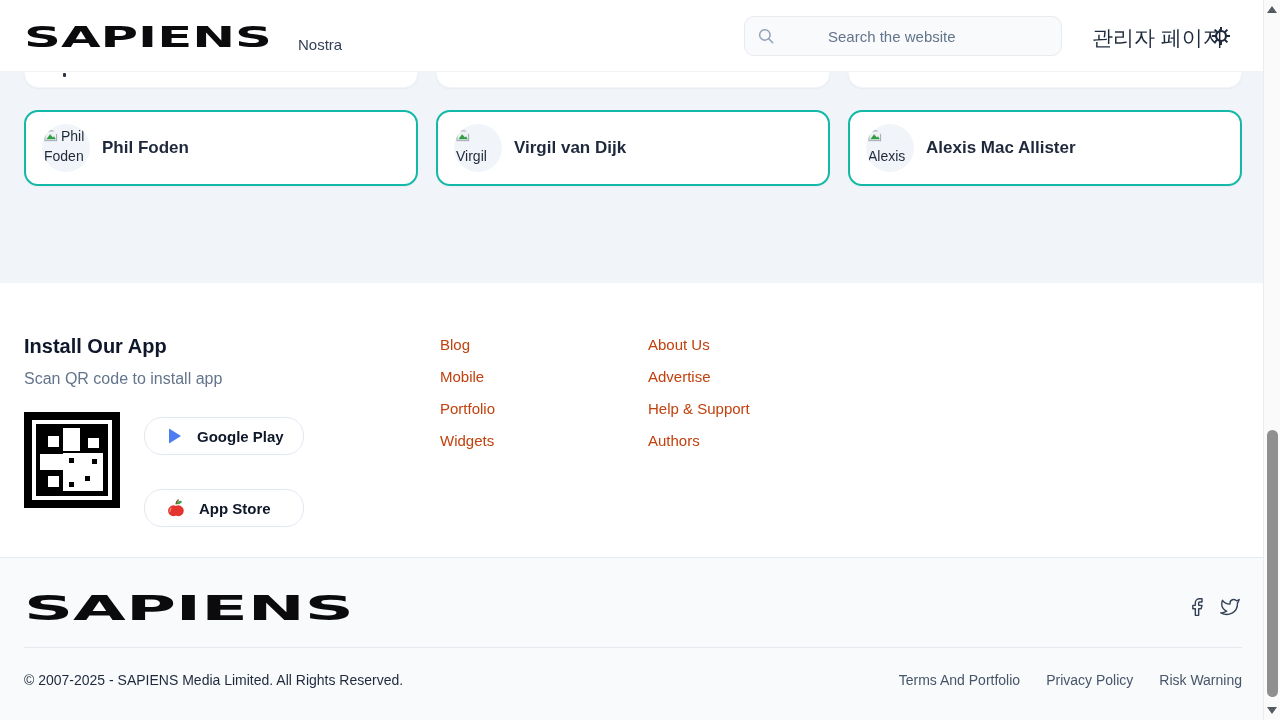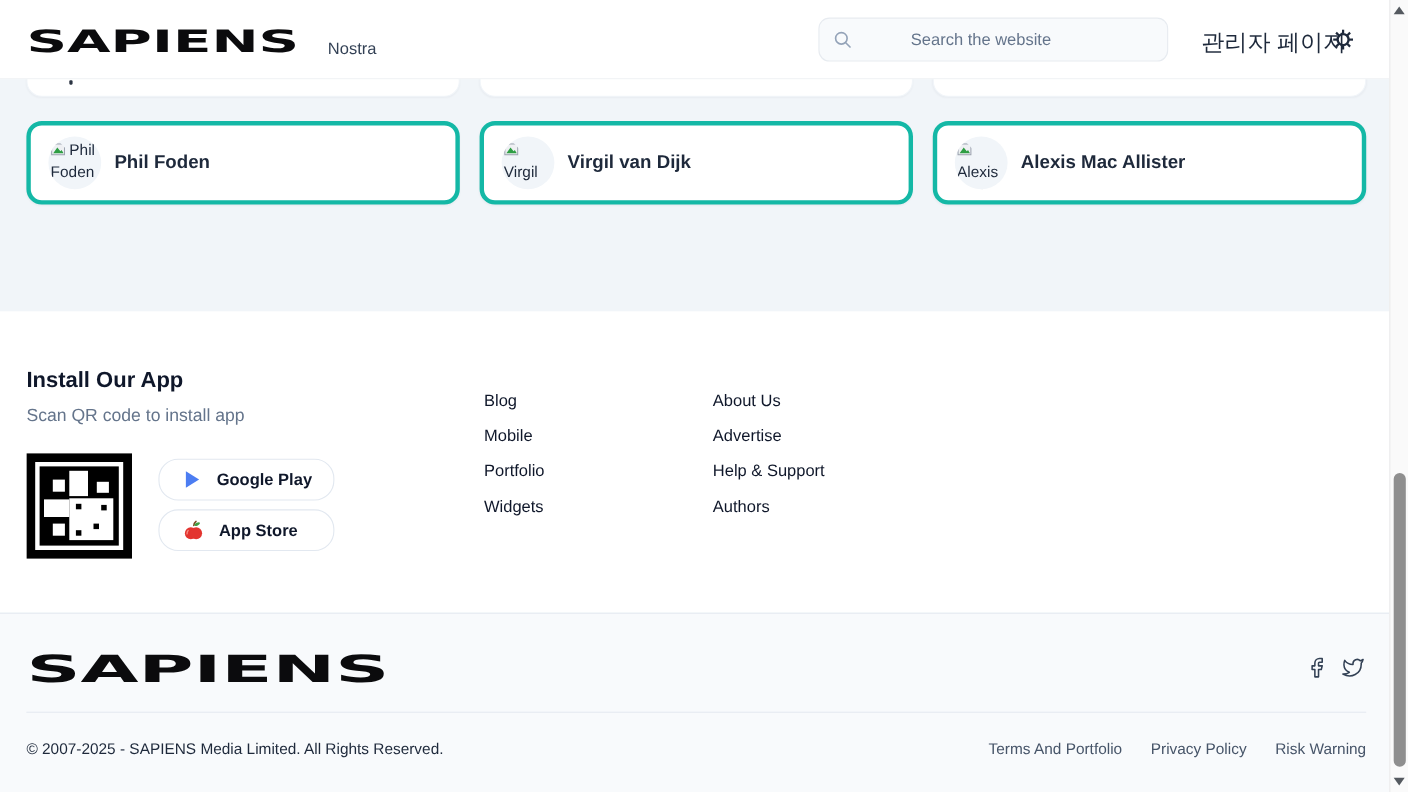--- a/index.html
+++ b/index.html
@@ -37,21 +37,21 @@
   .partial-card {
     position:absolute; top:52px; height:36px; width:394px;
     background:#ffffff; border-radius:14px;
     border:1px solid #f1f5f9; box-shadow:0 1px 2px rgba(15,23,42,.04);
     z-index:5;
   }
   .speck { position:absolute; left:38px; top:20px; width:3px; height:4px; background:#2b3442; border-radius:1px; }
   .player-card {
     position:absolute; top:110px; height:76px; width:394px;
     background:#ffffff; border-radius:14px;
-    border:4px solid #14b8a6; box-shadow:0 1px 2px rgba(15,23,42,.04);
+    border:2px solid #14b8a6; box-shadow:0 1px 2px rgba(15,23,42,.04);
     display:flex; align-items:center; cursor:pointer;
   }
   .avatar {
     flex:0 0 auto; width:48px; height:48px; margin-left:16px;
     border-radius:50%; background:#f1f5f9; overflow:hidden;
     font-size:14px; line-height:1.4; color:#1e293b;
     padding:3px 0 0 2px; word-break:break-word;
   }
   .avatar svg { vertical-align:-2px; margin-right:2px; }
   .player-name { margin-left:12px; font-size:17px; font-weight:600; color:#1e293b; }
@@ -62,22 +62,22 @@
   .install-sub   { position:absolute; left:24px; top:370px; font-size:16px; color:#64748b; }
   .qr { position:absolute; left:24px; top:412px; }
   .store-btn {
     position:absolute; left:144px; width:160px; height:38px;
     background:#ffffff; border:1px solid #e2e8f0; border-radius:18px;
     display:flex; align-items:center; padding-left:22px; gap:14px;
     font-size:15px; font-weight:600; color:#0f172a; cursor:pointer;
     font-family:"Liberation Sans", sans-serif;
   }
   .store-btn.gp { top:417px; }
-  .store-btn.as { top:463px; }
-  .foot-link { position:absolute; font-size:15px; color:#0f172a; text-decoration:none; cursor:pointer;margin-top:20px; }
+  .store-btn.as { top:489px; }
+  .foot-link { position:absolute; font-size:15px; color:#c2410c; text-decoration:none; cursor:pointer; }
 
   
   .footer-bottom {
     position:absolute; left:0; top:557px; width:1263px; height:163px;
     background:#f8fafc; border-top:1px solid #e5eaf0;
   }
   .logo-bottom { position:absolute; left:24px; top:588px; cursor:pointer; }
   .logo-bottom text { font-family:"DejaVu Sans", sans-serif; font-weight:900; fill:#0b0b0d; }
   .social { position:absolute; top:597px; width:22px; height:20px; cursor:pointer; }
   .social.fb { left:1186px; }

